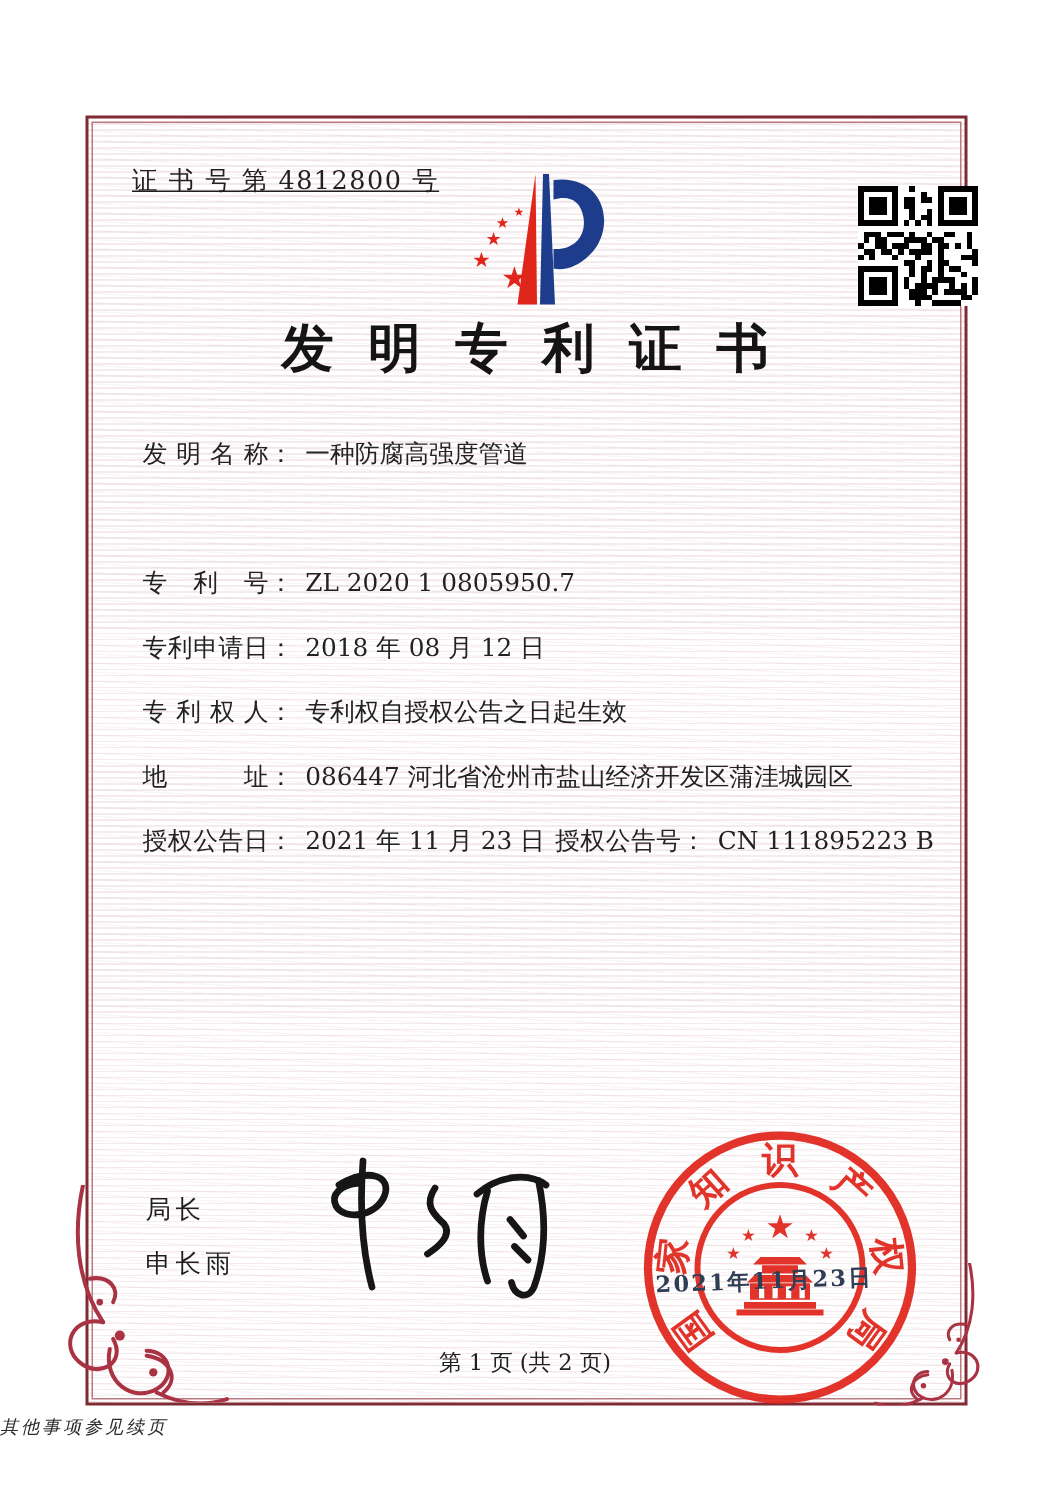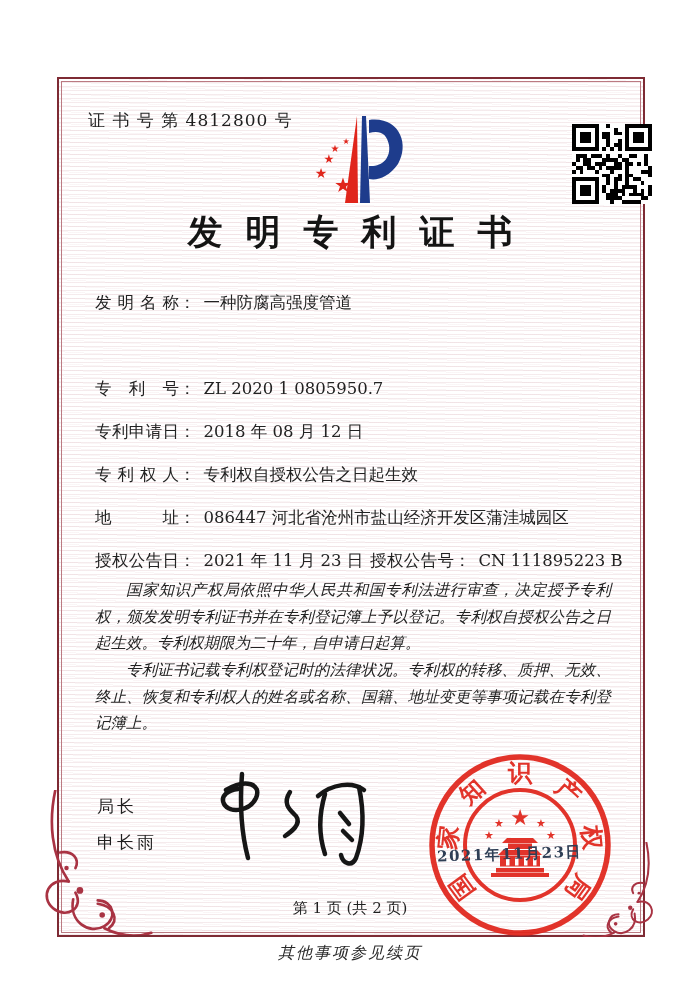--- a/index.html
+++ b/index.html
@@ -8,21 +8,21 @@
     font-family:"DejaVu Serif","Liberation Serif",serif;color:#1f1f1f;overflow:hidden;
   }
   .frame{
     position:absolute;left:57px;top:77px;width:584px;height:856px;
     border:2.5px solid #7e2b34;
     background:
       repeating-linear-gradient(0deg,rgba(210,162,170,0.22) 0 1px,rgba(255,255,255,0) 1px 4px),
       repeating-linear-gradient(3deg,rgba(210,162,170,0.10) 0 1px,rgba(255,255,255,0) 1px 6px);
   }
   .frame-inner{position:absolute;inset:2px;border:1px solid #bb7a82;}
-  .cert-no{position:absolute;left:88px;top:109px;font-size:17px;letter-spacing:1px;}
+  .cert-no{position:absolute;left:88px;top:109px;font-size:17px;letter-spacing:1px;text-decoration:underline;}
   .logo{position:absolute;left:283px;top:108px;}
   .qr{position:absolute;left:572px;top:124px;width:80px;height:80px;background:#fff;}
   .title{
     position:absolute;left:0;top:209px;width:700px;margin:0;text-align:center;
     font-size:35px;font-weight:700;letter-spacing:23px;text-indent:23px;color:#141414;
   }
   .row{position:absolute;left:95px;font-size:16.5px;white-space:nowrap;color:#222;}
   .lbl{display:inline-block;width:84px;text-align:justify;text-align-last:justify;vertical-align:bottom;}
   .colon{margin-right:8px;}
   .grp2{position:absolute;left:275px;top:0;white-space:nowrap;}
@@ -34,21 +34,21 @@
   .body-text p{margin:0;text-indent:2em;}
   .director-title{position:absolute;left:97px;top:795px;font-size:17px;letter-spacing:3px;}
   .director-name{position:absolute;left:97px;top:831px;font-size:17px;letter-spacing:3px;}
   .signature{position:absolute;left:192px;top:766px;}
   .seal{position:absolute;left:420px;top:745px;opacity:0.93;}
   .seal-date{
     position:absolute;left:437px;top:845px;font-size:15px;color:#2f3e55;
     letter-spacing:1.5px;transform:rotate(-2deg);font-weight:600;z-index:5;
   }
   .page-info{position:absolute;left:0;top:899px;width:700px;text-align:center;font-size:15px;}
-  .footer-note{position:absolute;left:0;top:943px;width:700px;text-align:center;font-size:16px;font-style:italic;letter-spacing:2px;color:#2a2a2a;}
+  .footer-note{position:absolute;left:0;top:943px;width:700px;text-align:left;font-size:12px;font-style:italic;letter-spacing:2px;color:#2a2a2a;}
   .flourish{position:absolute;z-index:4;}
   .fl-bl{left:38px;top:790px;}
   .fl-br{left:580px;top:842px;transform:scaleX(-1);}
 </style>
 </head>
 <body>
 
 <div class="page">
 
   <div class="frame">
@@ -252,24 +252,20 @@
   <div class="row" style="top:507px">
     <span class="lbl">地址</span><span class="colon">：</span><span class="val">086447 河北省沧州市盐山经济开发区蒲洼城园区</span>
   </div>
   <div class="row" style="top:550px;width:520px">
     <span class="lbl">授权公告日</span><span class="colon">：</span><span class="val">2021 年 11 月 23 日</span>
     <span class="grp2">
       <span class="lbl">授权公告号</span><span class="colon">：</span><span class="val">CN 111895223 B</span>
     </span>
   </div>
 
-  <div class="body-text">
-    <p>国家知识产权局依照中华人民共和国专利法进行审查，决定授予专利权，颁发发明专利证书并在专利登记簿上予以登记。专利权自授权公告之日起生效。专利权期限为二十年，自申请日起算。</p>
-    <p>专利证书记载专利权登记时的法律状况。专利权的转移、质押、无效、终止、恢复和专利权人的姓名或名称、国籍、地址变更等事项记载在专利登记簿上。</p>
-  </div>
 
   <div class="director-title">局长</div>
   <div class="director-name">申长雨</div>
   <svg class="signature" width="200" height="105" viewBox="0 0 200 105">
     <g stroke="#161616" stroke-width="4.5" fill="none" stroke-linecap="round" stroke-linejoin="round">
       <path d="M34 24 C54 12 70 18 64 32 C58 45 38 48 32 38 C28 30 36 24 46 23"></path>
       <path d="M50 8 C48 34 48 62 56 92"></path>
       <path d="M98 26 C90 38 98 44 104 50 C110 58 99 66 93 70"></path>
       <path d="M126 30 C140 18 160 15 172 24"></path>
       <path d="M133 28 C127 48 127 70 133 88"></path>

